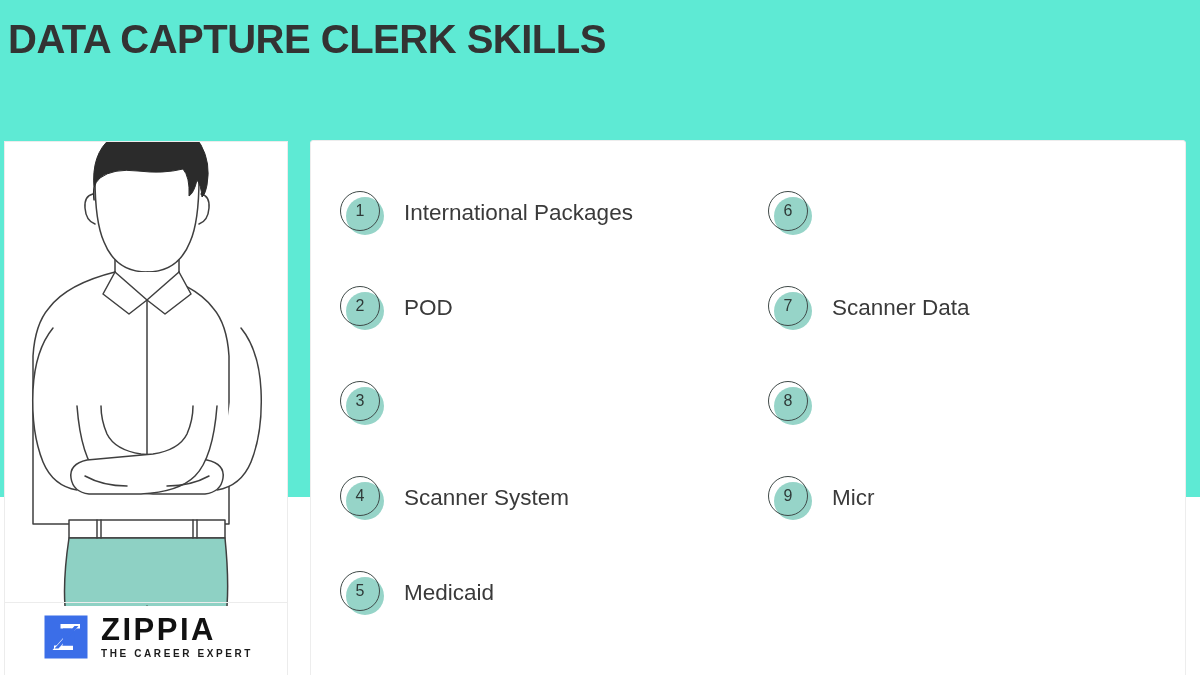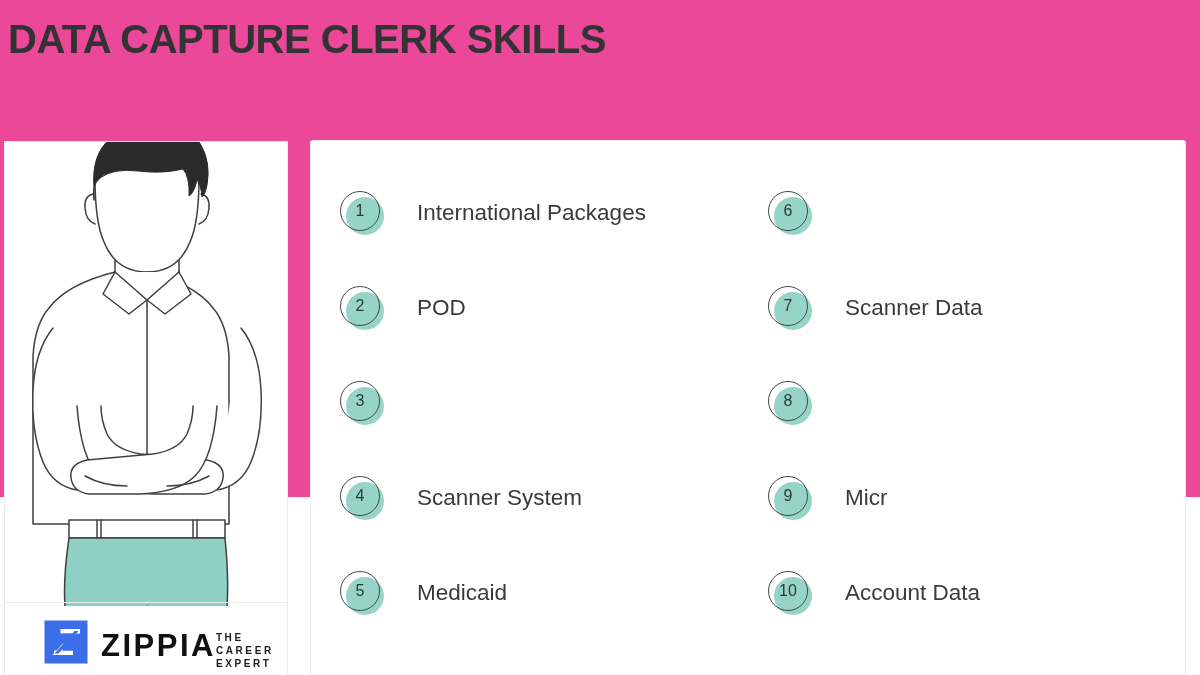--- a/index.html
+++ b/index.html
@@ -9,21 +9,21 @@
     height: 675px;
     background: #ffffff;
     font-family: "Liberation Sans", sans-serif;
     overflow: hidden;
   }
 
   #root {
     position: relative;
     width: 1200px;
     height: 497px;
-    background: #ec4899;
+    background: #5eead4;
   }
 
   
   #page-title {
     position: absolute;
     left: 8px;
     top: 16px;
     font-size: 40px;
     font-weight: bold;
     letter-spacing: -0.5px;
@@ -72,23 +72,22 @@
   }
 
   #zippia-mark {
     width: 46px;
     height: 46px;
     flex: 0 0 auto;
   }
 
   #zippia-wordmark-block {
     display: flex;
-    flex-direction: row;
+    flex-direction: column;
     justify-content: center;
-    margin-top: 16px;
   }
 
   #zippia-wordmark {
     font-size: 31px;
     font-weight: bold;
     letter-spacing: 2.5px;
     color: #111111;
     line-height: 32px;
   }
 
@@ -171,21 +170,21 @@
     display: flex;
     align-items: center;
     justify-content: center;
     font-size: 16px;
     color: #2f3a38;
     line-height: 1;
     letter-spacing: 0.2px;
   }
 
   .skill-label {
-    margin-left: 32px;
+    margin-left: 19px;
     font-size: 22.5px;
     color: #3a3a3a;
     line-height: 28px;
     white-space: nowrap;
   }
 </style>
 </head>
 <body>
 
 <div id="root">
@@ -328,23 +327,16 @@
       </div>
 
       <div class="skill-item">
         <div class="skill-badge">
           <div class="skill-badge-ring"></div>
           <div class="skill-badge-number">9</div>
         </div>
         <div class="skill-label">Micr</div>
       </div>
 
-      <div class="skill-item">
-        <div class="skill-badge">
-          <div class="skill-badge-ring"></div>
-          <div class="skill-badge-number">10</div>
-        </div>
-        <div class="skill-label">Account Data</div>
-      </div>
     </div>
   </div>
 
 </div>
 
 </body></html>

